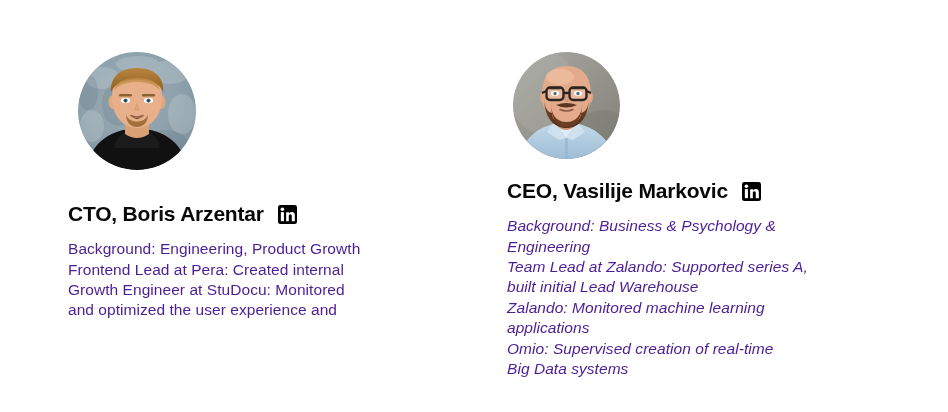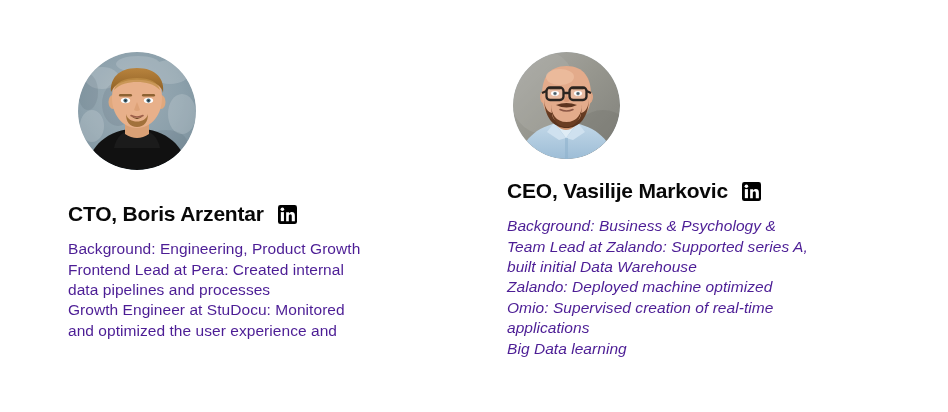--- a/index.html
+++ b/index.html
@@ -163,21 +163,20 @@
           <rect x="3.6" y="9" width="3.9" height="11.4" fill="#ffffff"></rect>
           <circle cx="5.55" cy="5.4" r="2.25" fill="#ffffff"></circle>
           <path d="M10.3 9 h3.75 v1.6 c0.55 -1.05 1.9 -1.9 3.5 -1.9 c3 0 3.75 1.9 3.75 4.8 v6.9 h-3.9 v-6.2 c0 -1.5 -0.55 -2.4 -1.8 -2.4 c-1.3 0 -1.95 0.9 -1.95 2.4 v6.2 h-3.35 Z" fill="#ffffff"></path>
         </svg>
       </a>
     </div>
 
     <div class="bio">
       <span class="bio-line">Background: Engineering, Product Growth</span>
       <span class="bio-line">Frontend Lead at Pera: Created internal</span>
-      <span class="bio-line">data pipelines and processes</span>
       <span class="bio-line">Growth Engineer at StuDocu: Monitored</span>
       <span class="bio-line">and optimized the user experience and</span>
     </div>
   </div>
 
   <div class="profile-card right">
 
     <div class="avatar right">
       <svg viewBox="0 0 107 107" xmlns="http://www.w3.org/2000/svg" role="img">
         <defs>
@@ -262,22 +261,23 @@
           <rect x="0" y="0" width="24" height="24" rx="3" ry="3" fill="#000000"></rect>
           <rect x="3.6" y="9" width="3.9" height="11.4" fill="#ffffff"></rect>
           <circle cx="5.55" cy="5.4" r="2.25" fill="#ffffff"></circle>
           <path d="M10.3 9 h3.75 v1.6 c0.55 -1.05 1.9 -1.9 3.5 -1.9 c3 0 3.75 1.9 3.75 4.8 v6.9 h-3.9 v-6.2 c0 -1.5 -0.55 -2.4 -1.8 -2.4 c-1.3 0 -1.95 0.9 -1.95 2.4 v6.2 h-3.35 Z" fill="#ffffff"></path>
         </svg>
       </a>
     </div>
 
     <div class="bio">
       <span class="bio-line">Background: Business &amp; Psychology &amp;</span>
+      <span class="bio-line">Engineering</span>
       <span class="bio-line">Team Lead at Zalando: Supported series A,</span>
-      <span class="bio-line">built initial Data Warehouse</span>
-      <span class="bio-line">Zalando: Deployed machine optimized</span>
+      <span class="bio-line">built initial Lead Warehouse</span>
+      <span class="bio-line">Zalando: Monitored machine learning</span>
+      <span class="bio-line">applications</span>
       <span class="bio-line">Omio: Supervised creation of real-time</span>
-      <span class="bio-line">applications</span>
-      <span class="bio-line">Big Data learning</span>
+      <span class="bio-line">Big Data systems</span>
     </div>
   </div>
 
 </div>
 
 </body></html>

